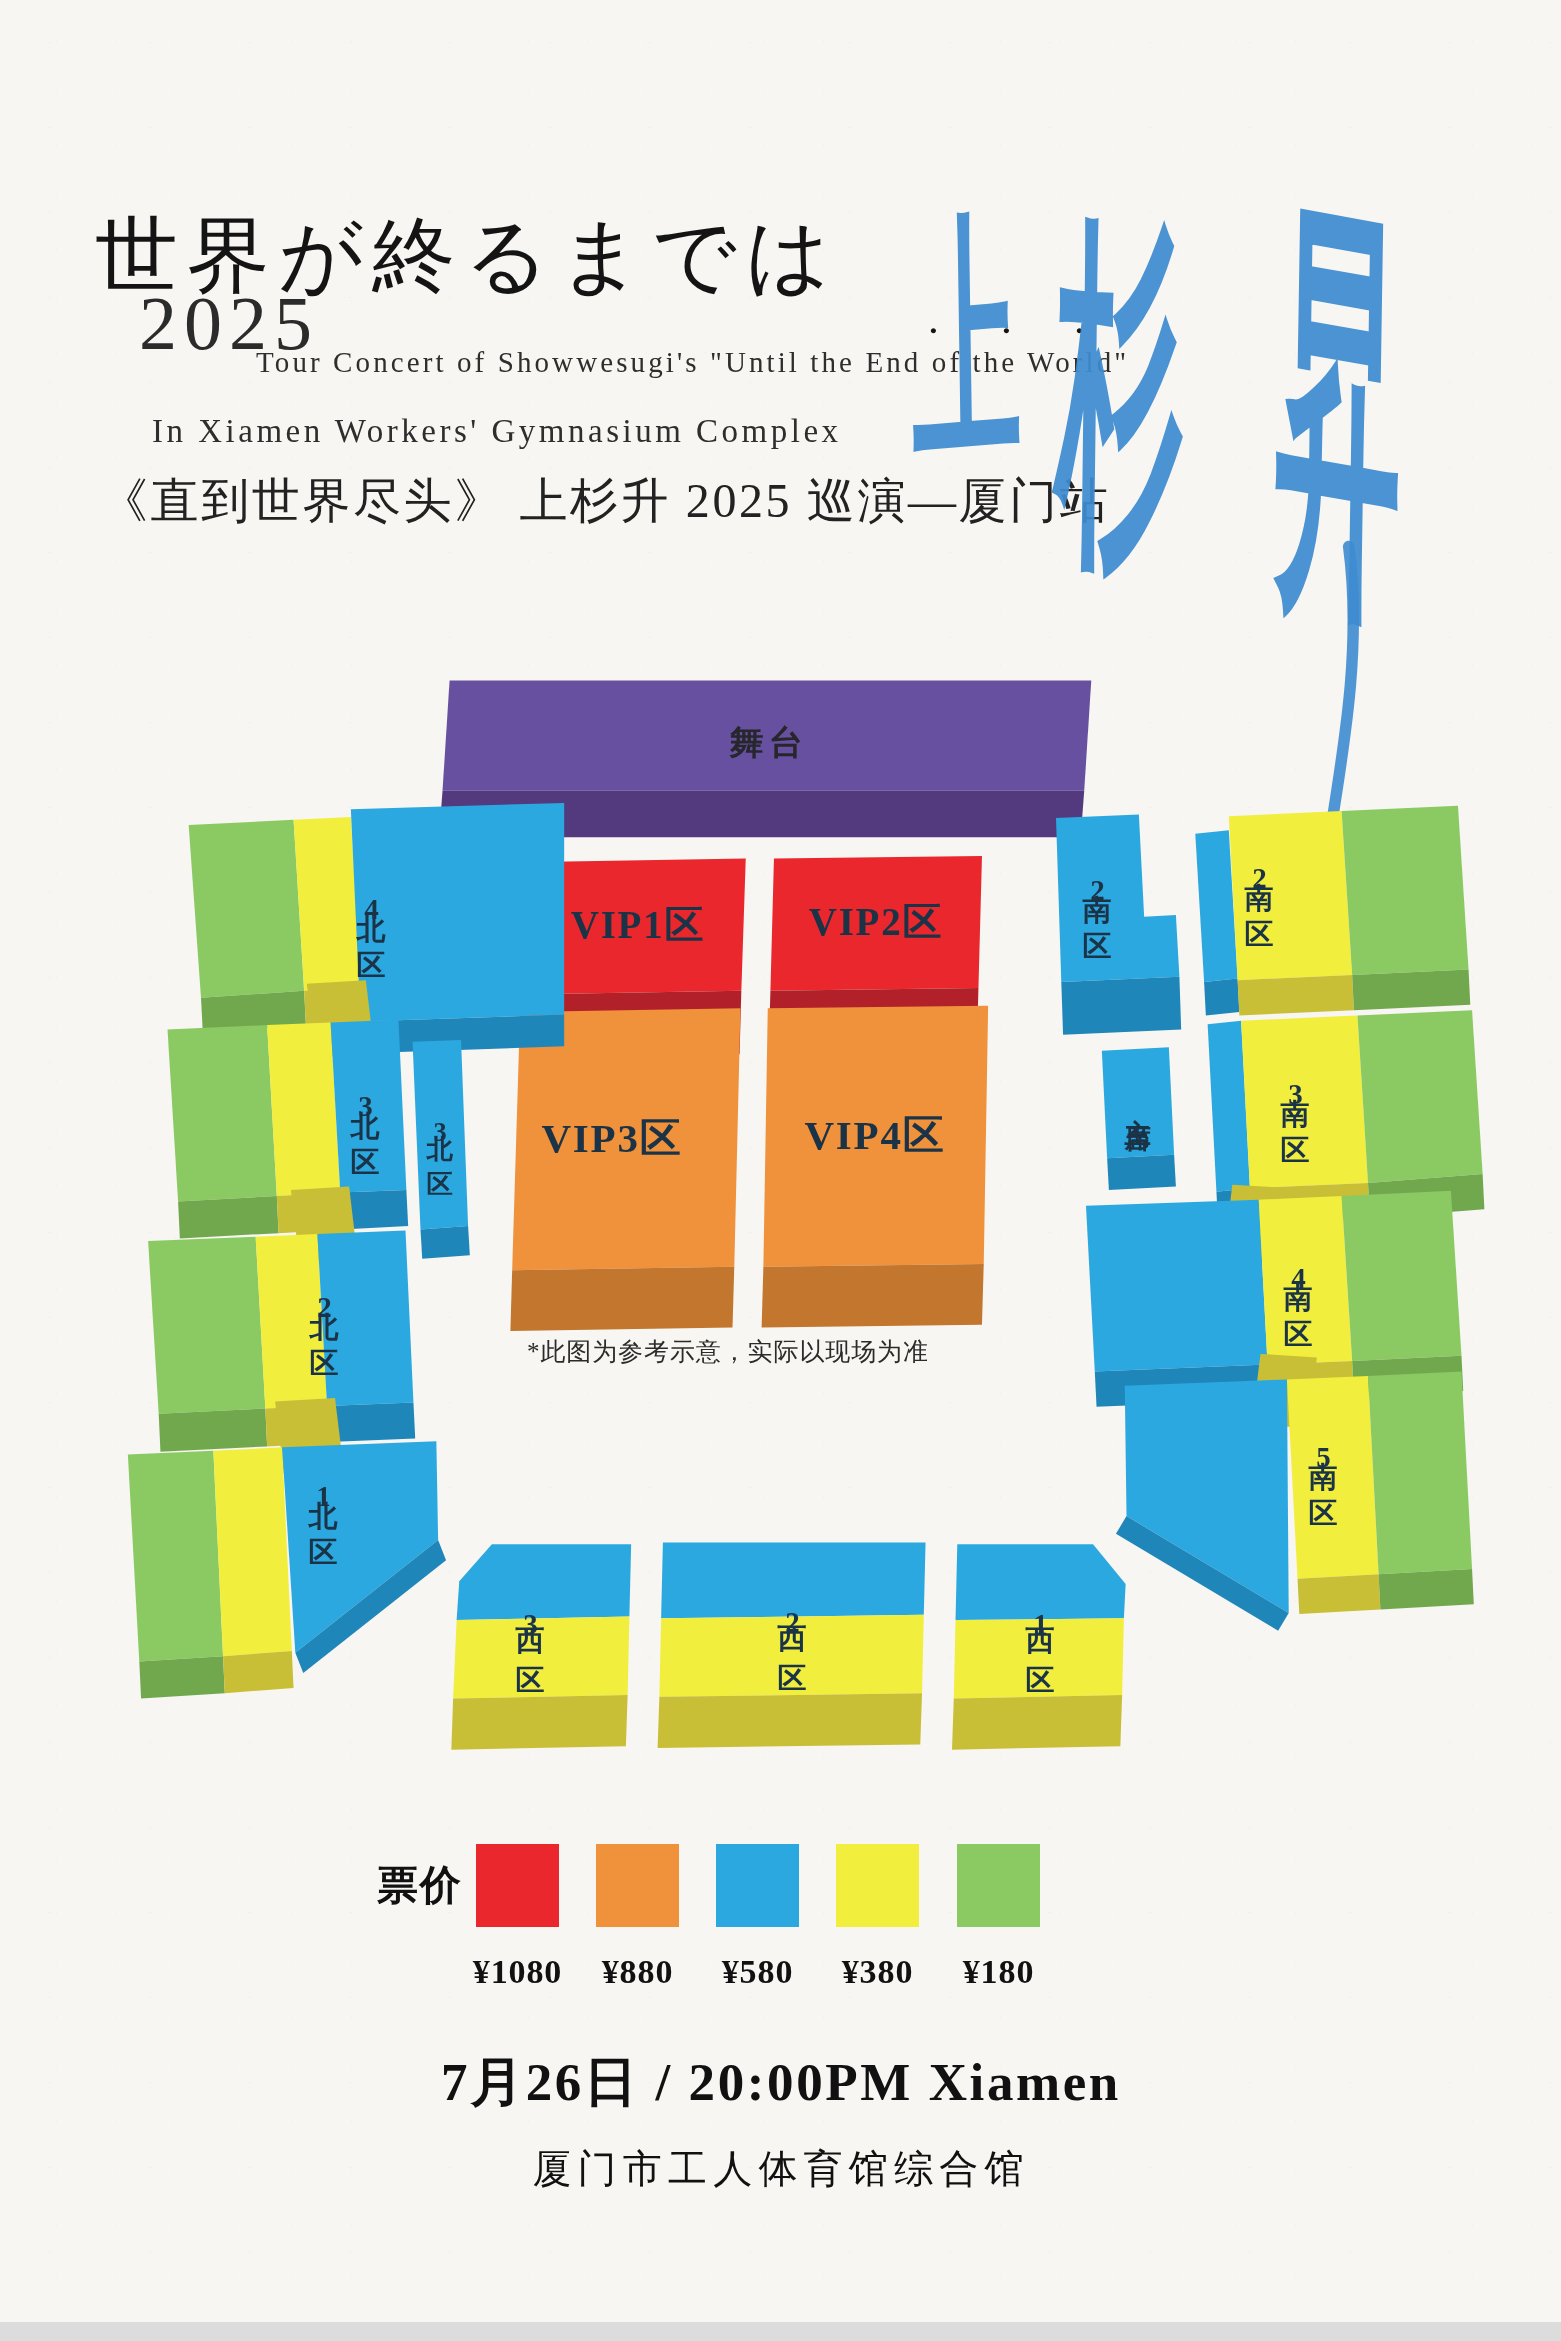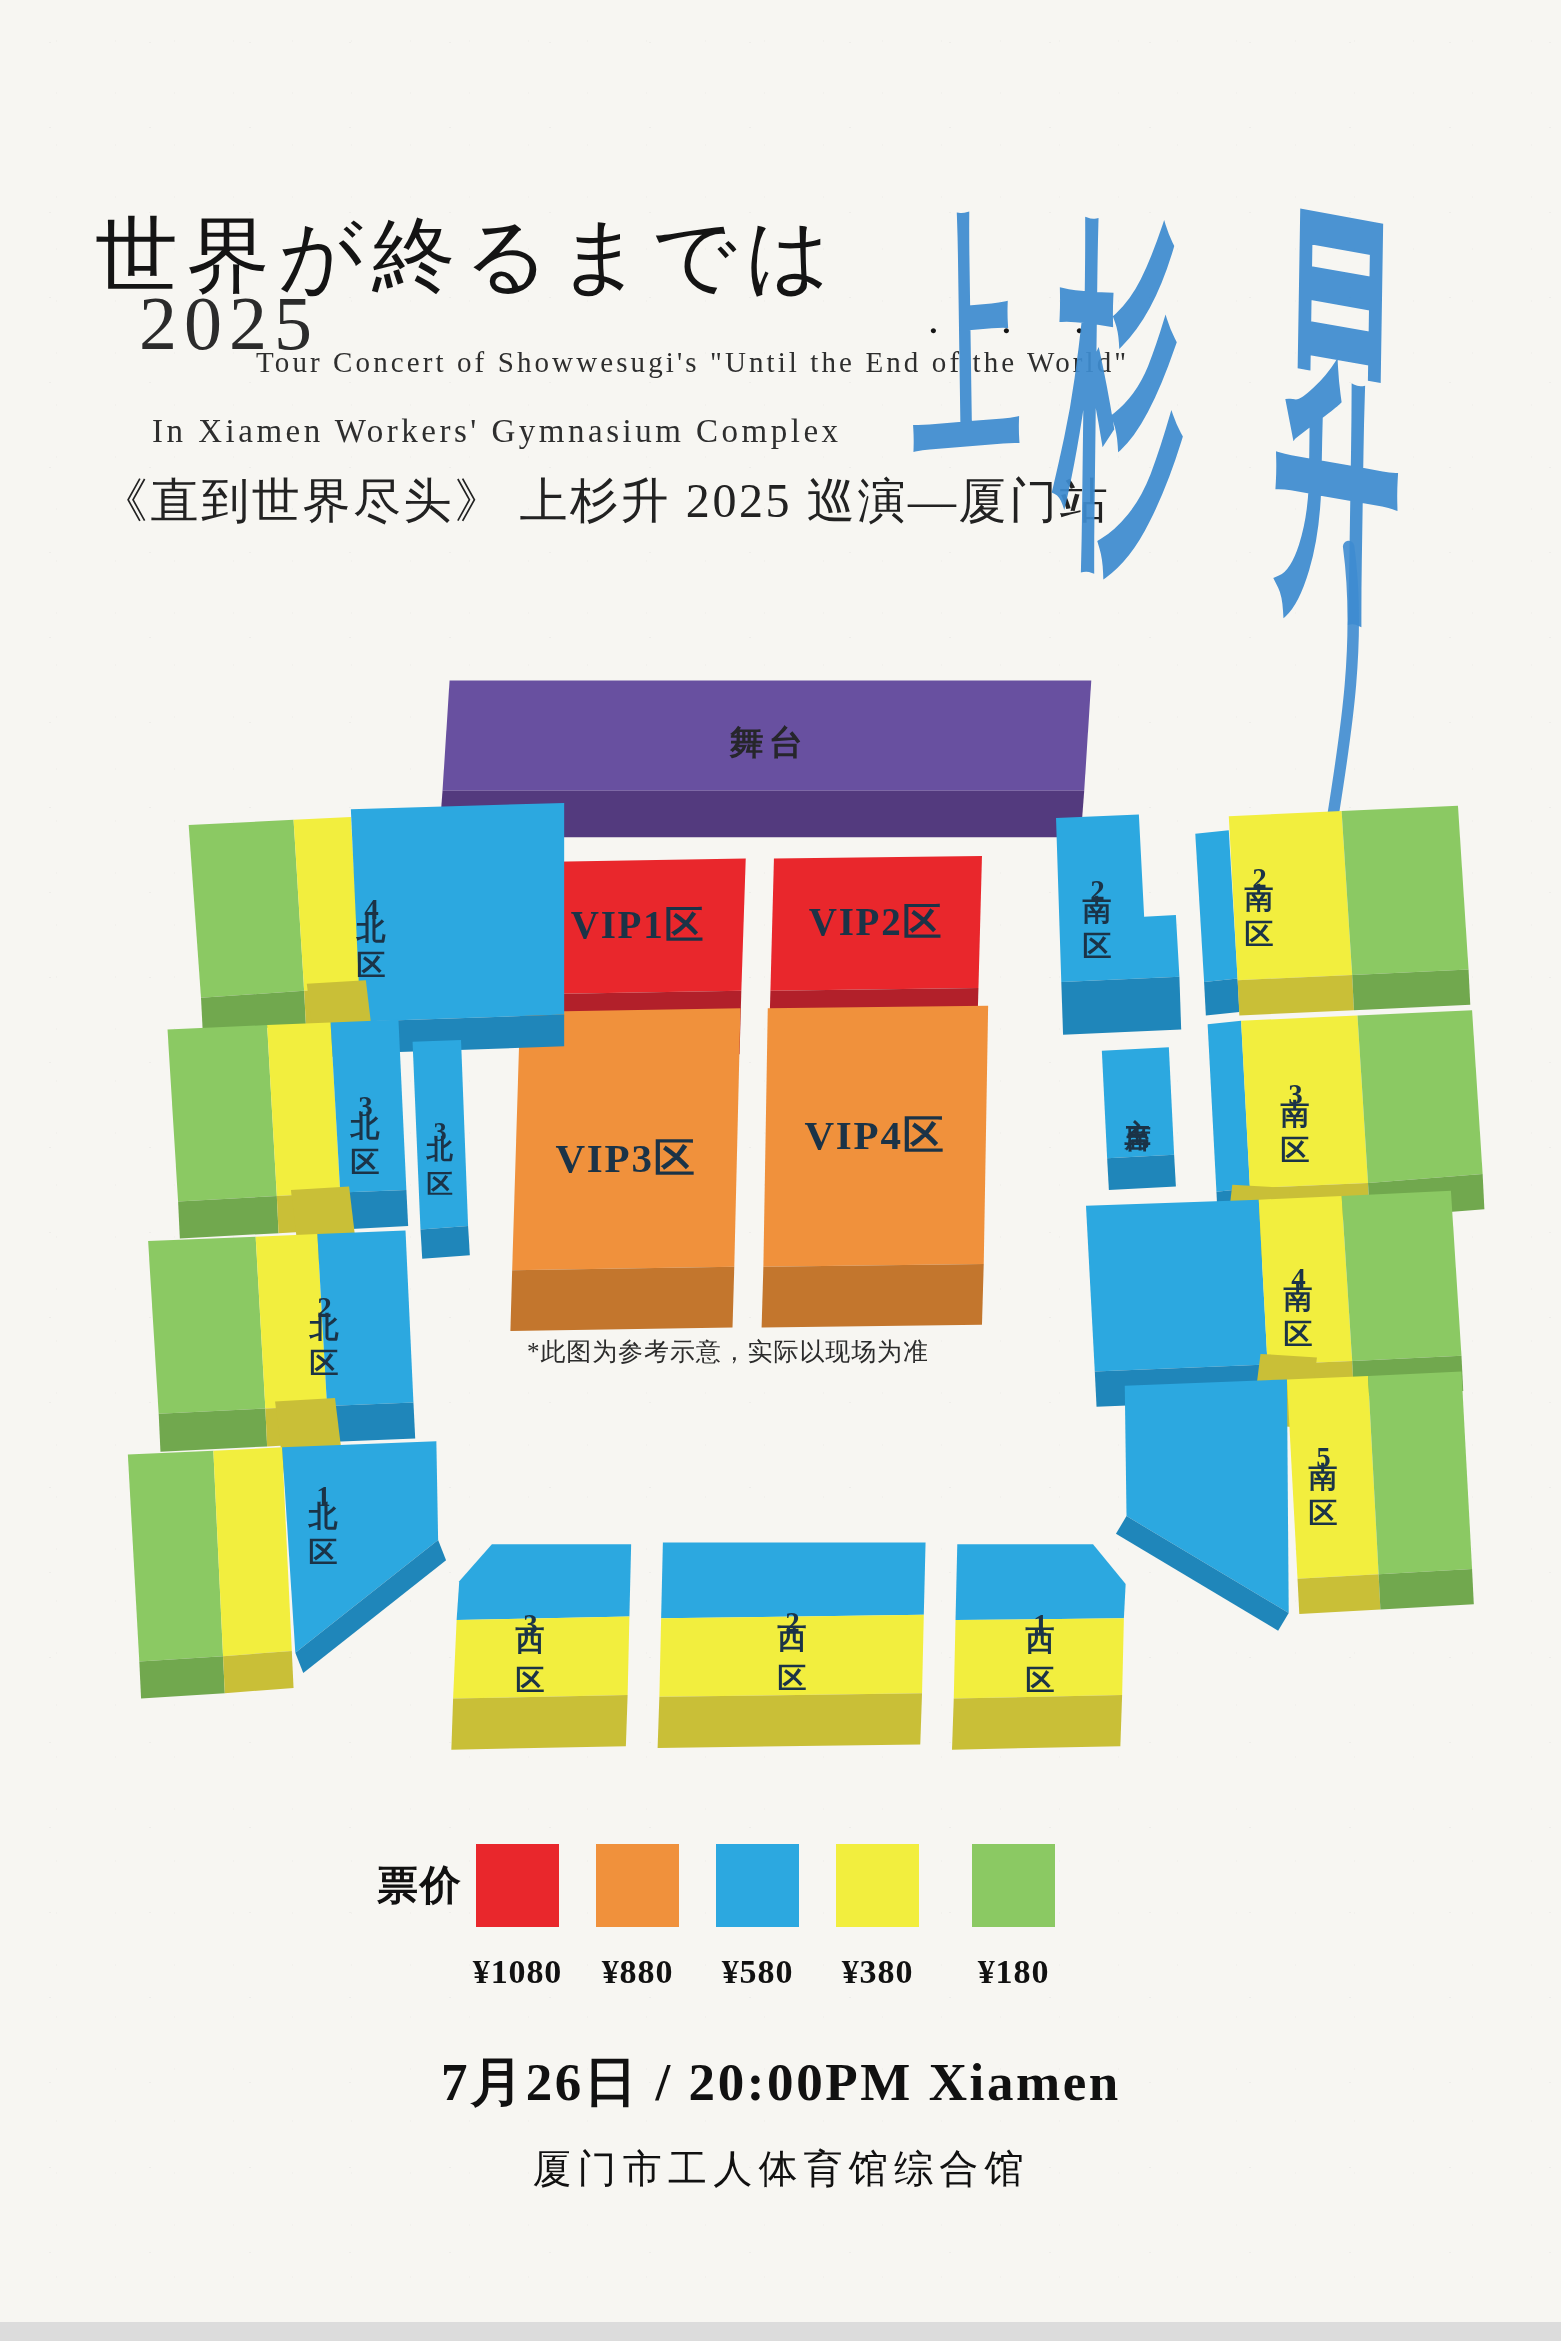--- a/index.html
+++ b/index.html
@@ -181,21 +181,21 @@
     <g>
       <polygon points="1086,1752 1240,1752 1277,1797 1275,1836 1084,1838" fill="#2ca8e0"></polygon>
       <polygon points="1084,1838 1275,1836 1273,1923 1082,1927" fill="#f2ee3e"></polygon>
       <polygon points="1082,1927 1273,1923 1271,1981 1080,1985" fill="#c9bf37"></polygon>
     </g>
   </svg>
 
   <div class="lbl stage" style="left:769px;top:743px;">舞台</div>
   <div class="lbl h" style="left:638px;top:925px;">VIP1区</div>
   <div class="lbl h" style="left:876px;top:922px;">VIP2区</div>
-  <div class="lbl h vipbig" style="left:626px;top:1138px;margin-top:20px;">VIP3区</div>
+  <div class="lbl h vipbig" style="left:612px;top:1138px;">VIP3区</div>
   <div class="lbl h vipbig" style="left:875px;top:1135px;">VIP4区</div>
 
   <div class="lbl v" style="left:371px;top:911px;">北4区</div>
   <div class="lbl v" style="left:365px;top:1108px;">北3区</div>
   <div class="lbl v small" style="left:440px;top:1134px;">北3区</div>
   <div class="lbl v" style="left:324px;top:1309px;">北2区</div>
   <div class="lbl v" style="left:323px;top:1498px;">北1区</div>
 
   <div class="lbl v" style="left:1097px;top:892px;">南2区</div>
   <div class="lbl v small" style="left:1138px;top:1102px;">主席台</div>
@@ -220,21 +220,21 @@
     <div class="leg-price">¥880</div>
   </div>
   <div class="leg-item" style="left:716px;">
     <div class="leg-sw sw2"></div>
     <div class="leg-price">¥580</div>
   </div>
   <div class="leg-item" style="left:836px;">
     <div class="leg-sw sw3"></div>
     <div class="leg-price">¥380</div>
   </div>
-  <div class="leg-item" style="left:957px;margin-left:15px;">
+  <div class="leg-item" style="left:957px;">
     <div class="leg-sw sw4"></div>
     <div class="leg-price">¥180</div>
   </div>
 
   <div class="abs date-line">7月26日 / 20:00PM  Xiamen</div>
   <div class="abs venue-line">厦门市工人体育馆综合馆</div>
 
 </div>
 
 

